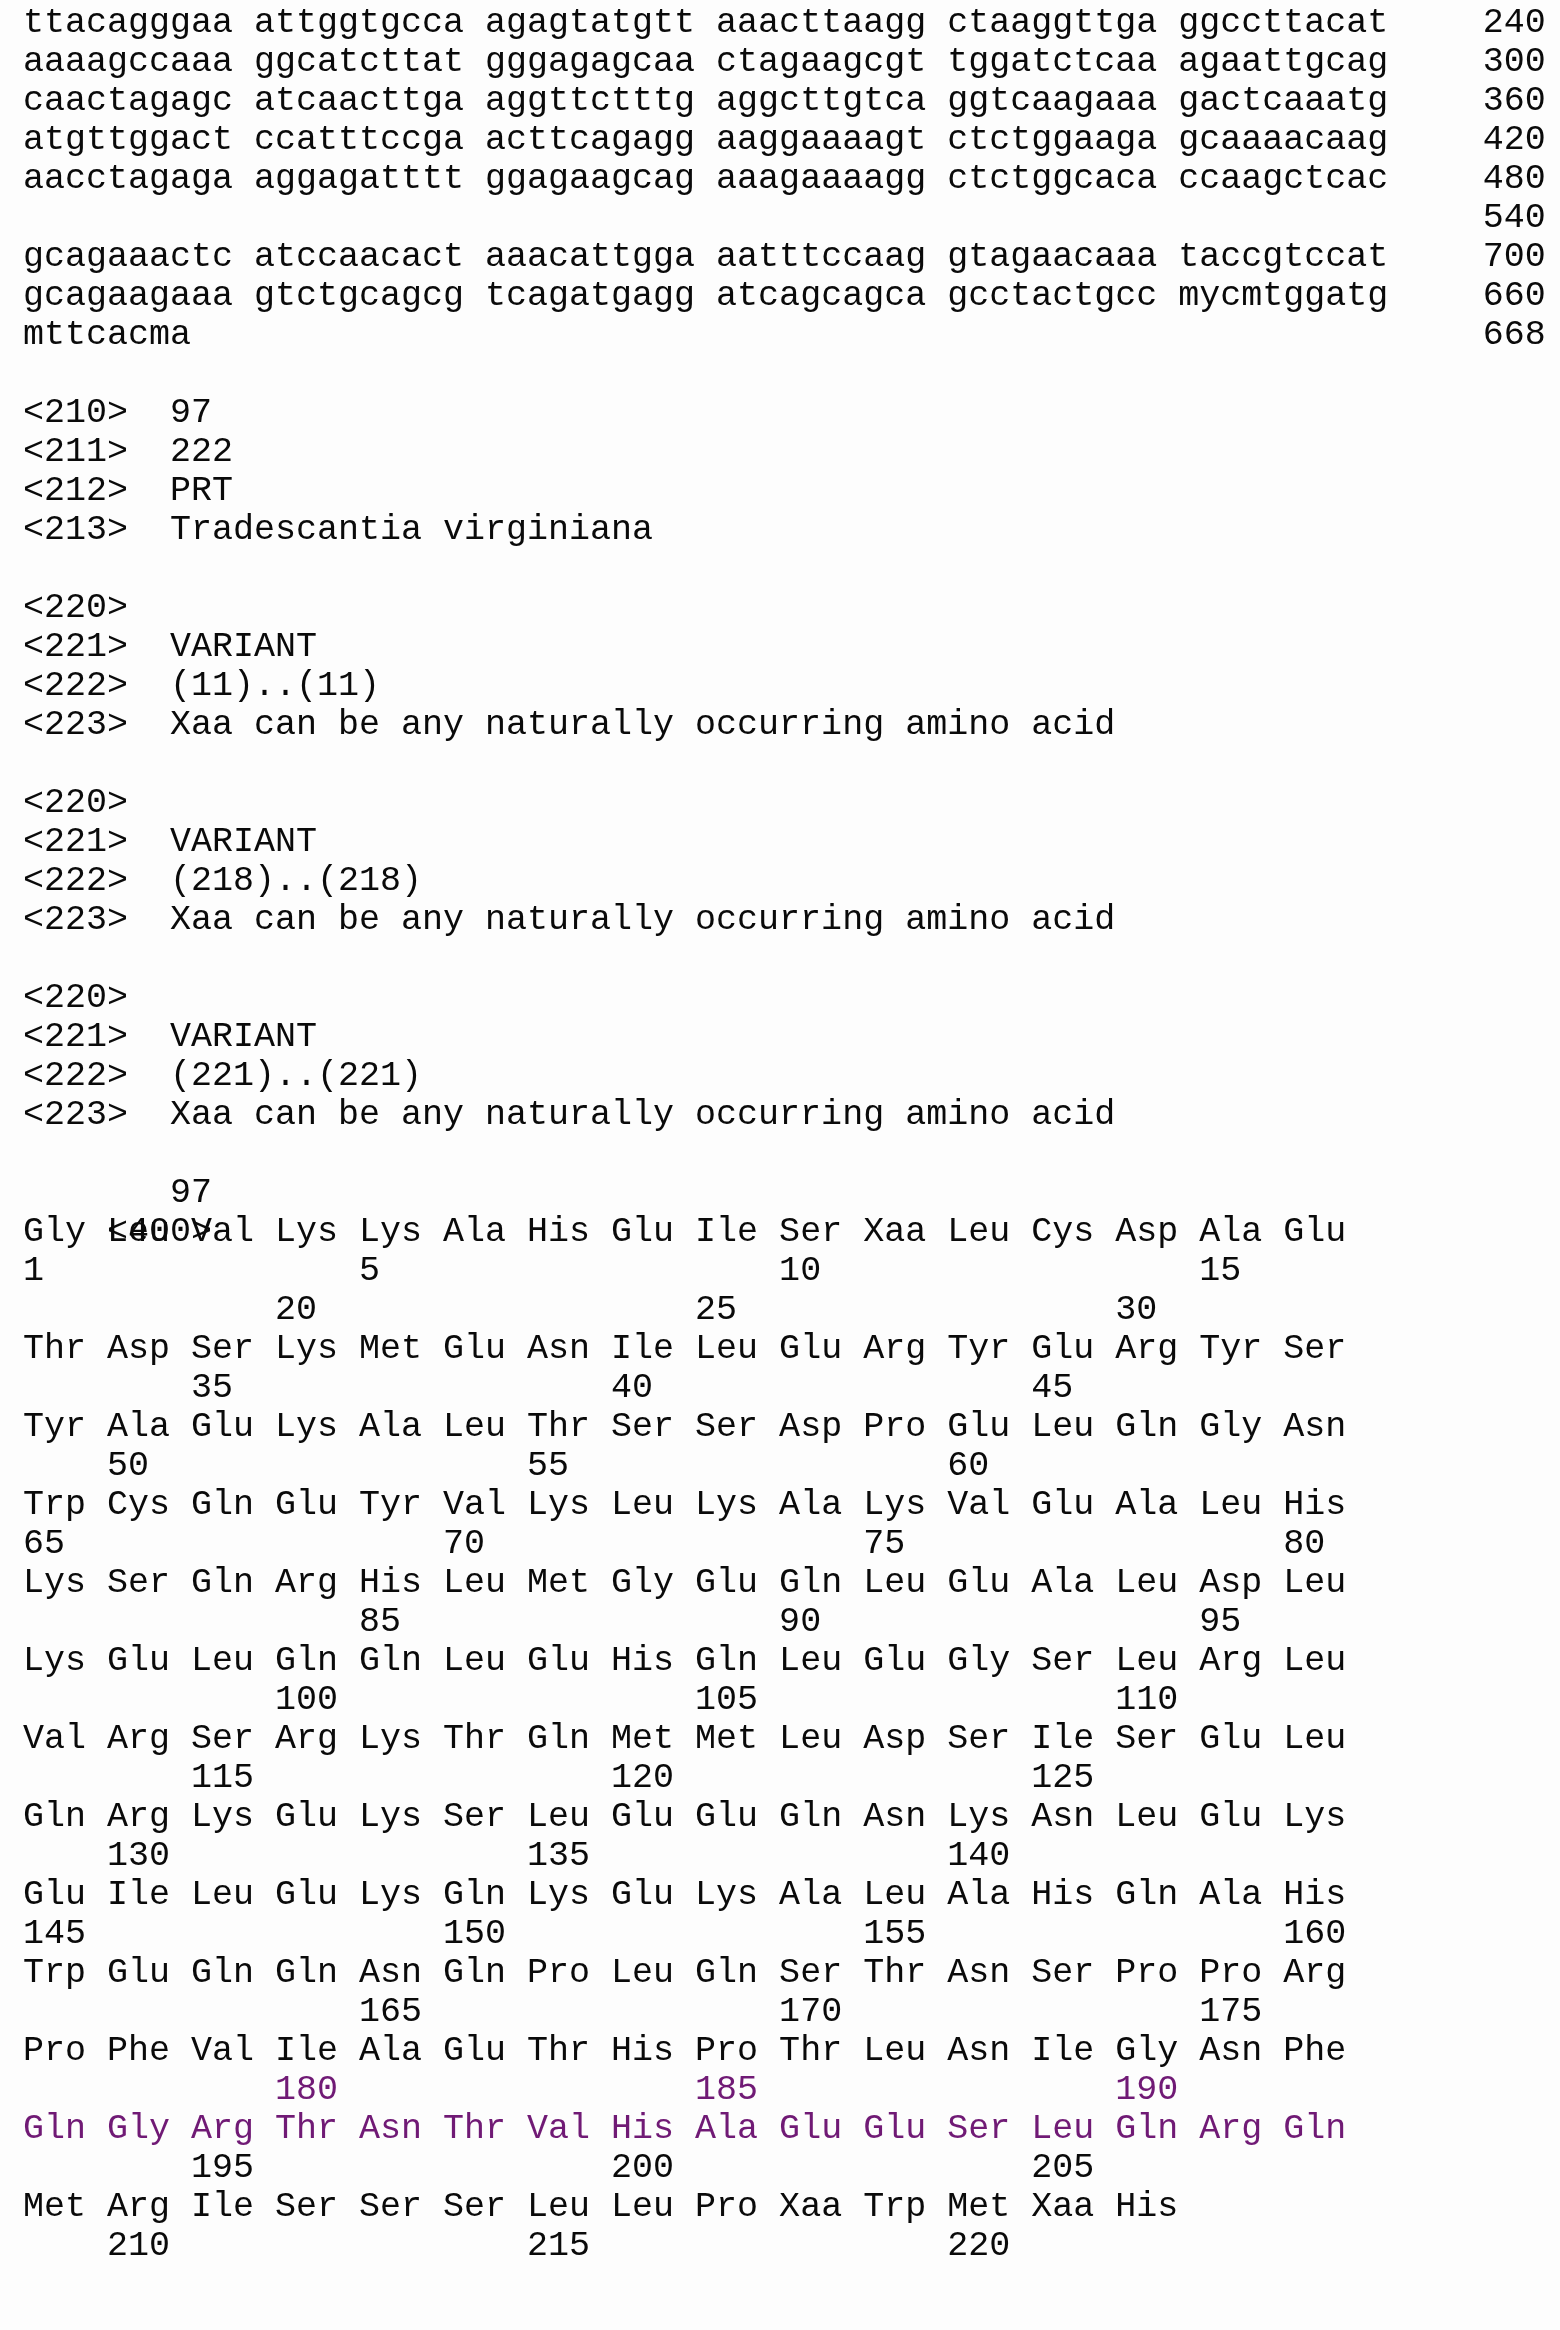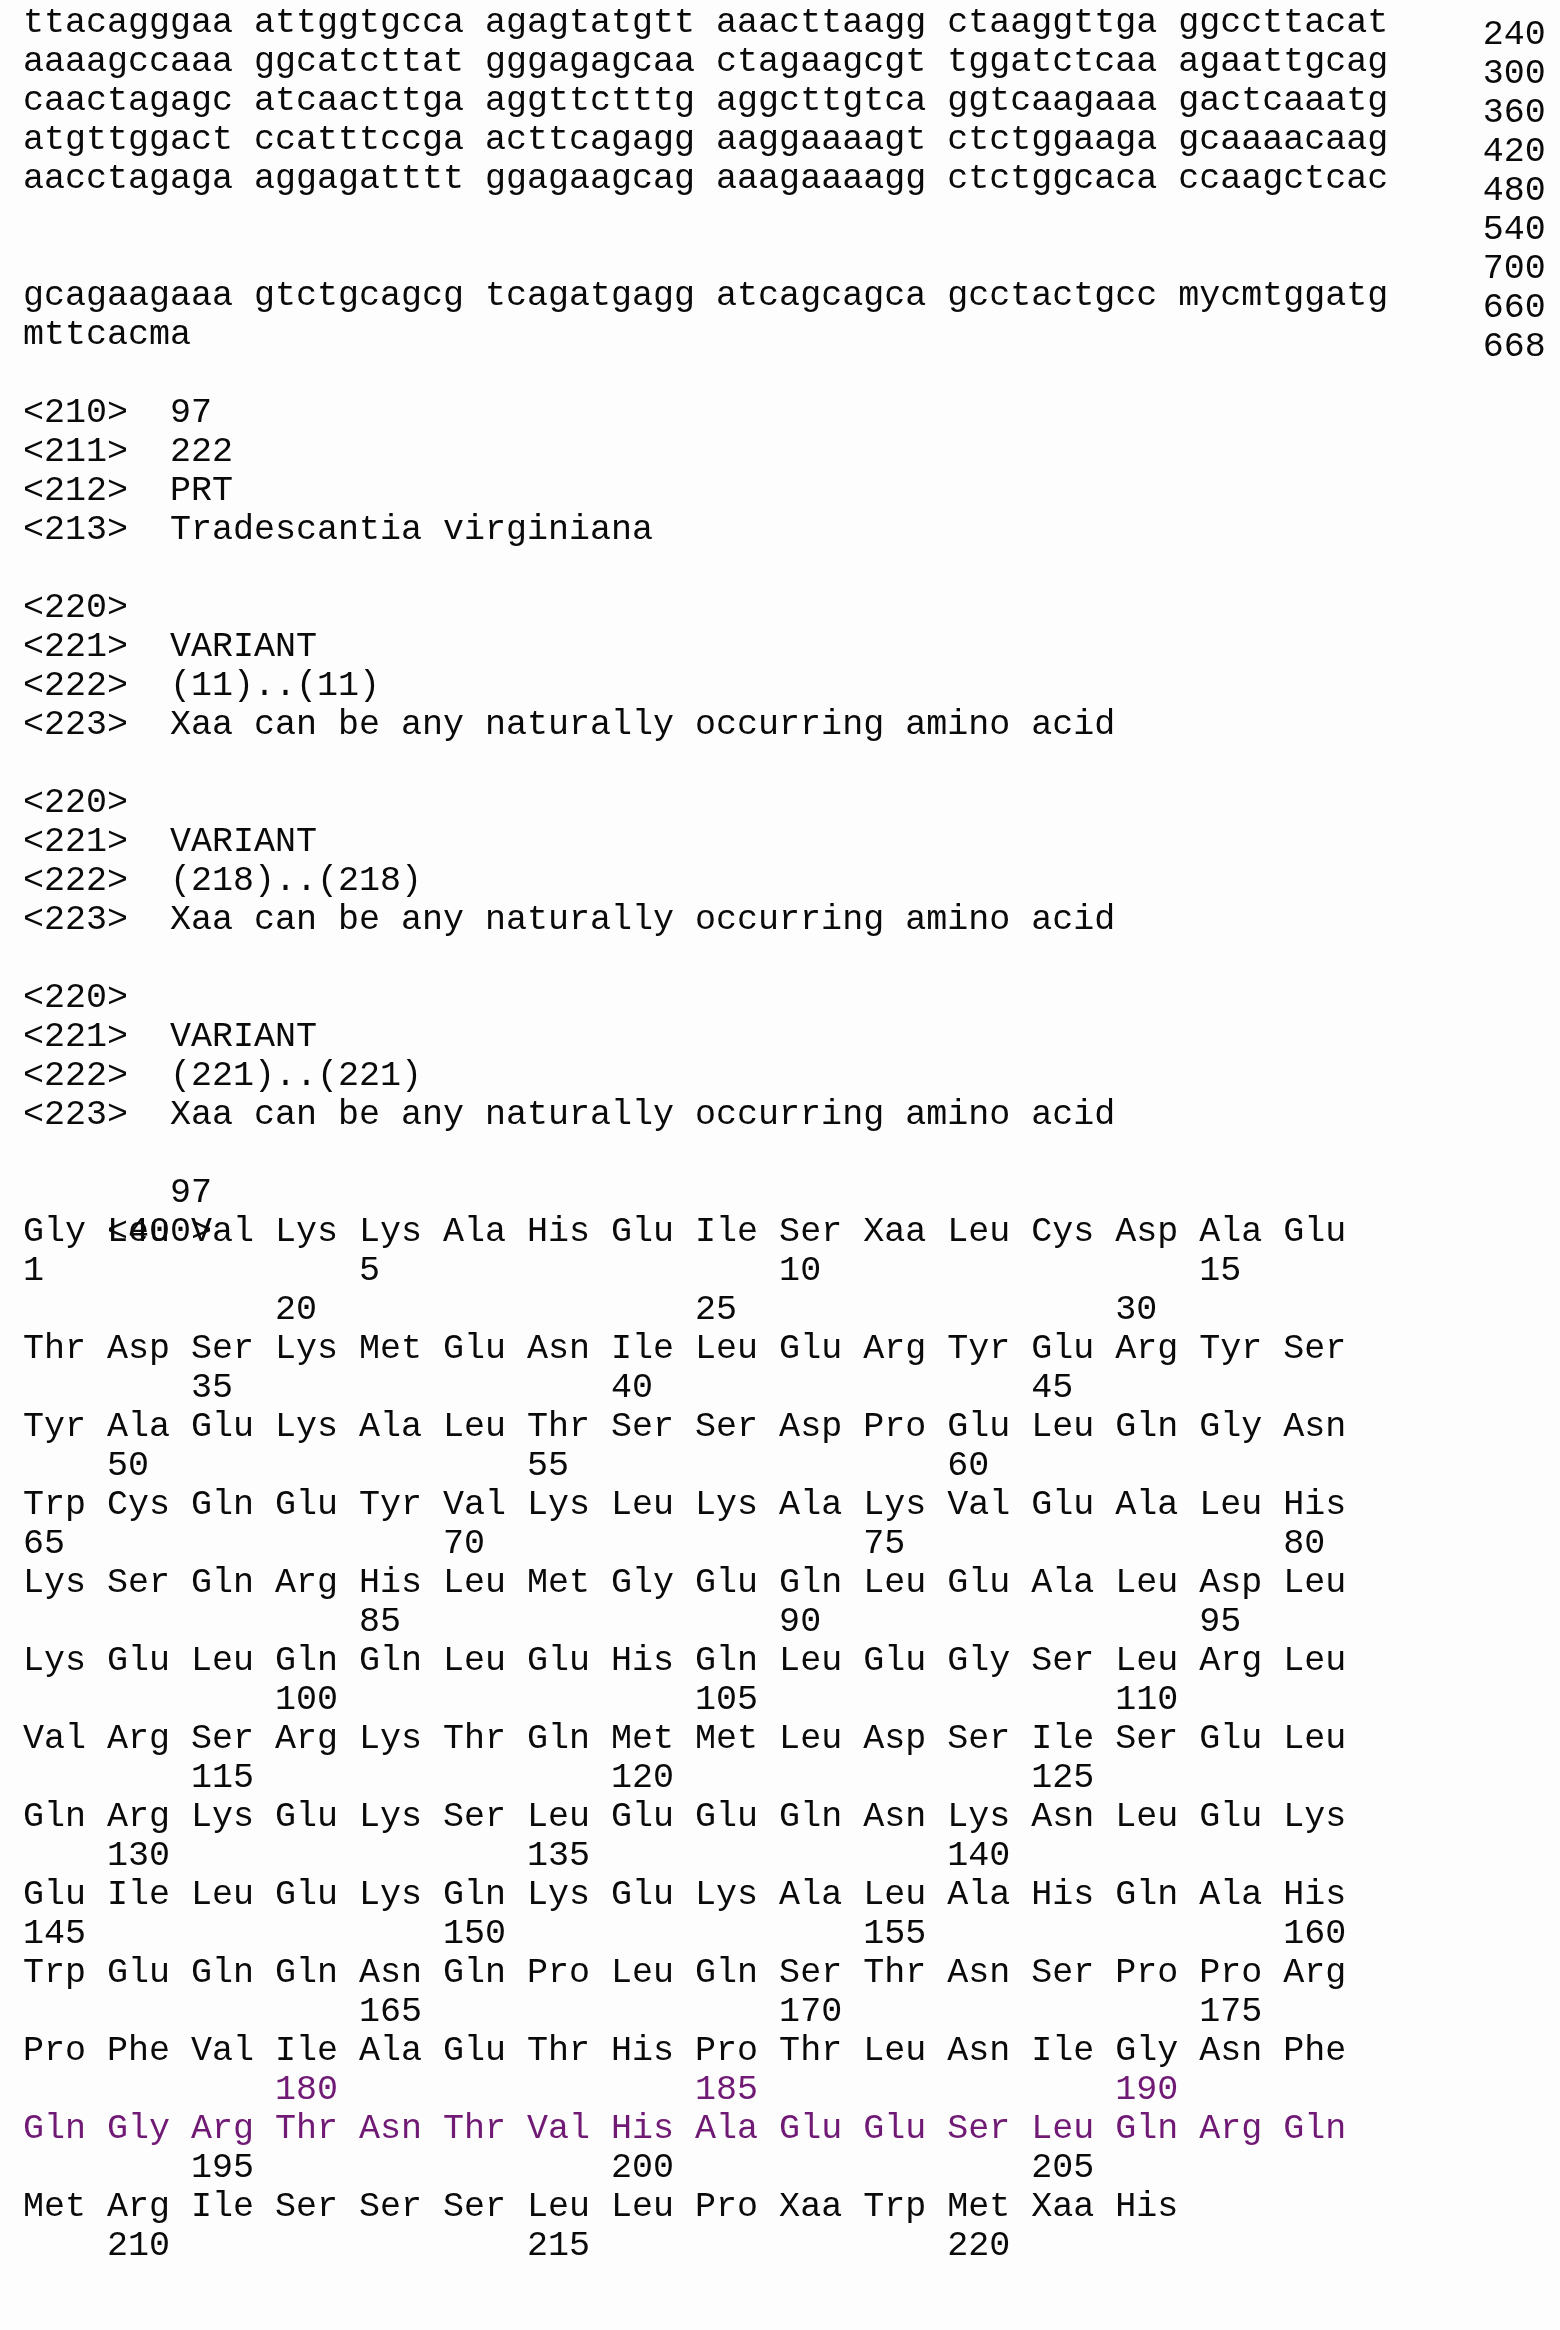--- a/index.html
+++ b/index.html
@@ -10,37 +10,37 @@
     font-size: 35px;
     overflow: hidden;
   }
   .page { padding: 4px 0 0 23px; }
   .row, .gap {
     position: relative;
     height: 39px; line-height: 39px;
     white-space: pre;
   }
   .seq, .tag { display: inline-block; }
-  .num { position: absolute; left: 69.5ch; top: 12px; }
+  .num { position: absolute; left: 69.5ch; top: 0; }
   .val { position: absolute; left: 7ch; top: 0; }
   
   #prot .row:nth-child(23), #prot .row:nth-child(24) { color: #701a75; }
 </style>
 </head>
 <body>
 
 <div class="page">
   <section id="dna">
       <div class="row"><span class="seq">ttacagggaa attggtgcca agagtatgtt aaacttaagg ctaaggttga ggccttacat</span><span class="num">240</span></div>
       <div class="row"><span class="seq">aaaagccaaa ggcatcttat gggagagcaa ctagaagcgt tggatctcaa agaattgcag</span><span class="num">300</span></div>
       <div class="row"><span class="seq">caactagagc atcaacttga aggttctttg aggcttgtca ggtcaagaaa gactcaaatg</span><span class="num">360</span></div>
       <div class="row"><span class="seq">atgttggact ccatttccga acttcagagg aaggaaaagt ctctggaaga gcaaaacaag</span><span class="num">420</span></div>
       <div class="row"><span class="seq">aacctagaga aggagatttt ggagaagcag aaagaaaagg ctctggcaca ccaagctcac</span><span class="num">480</span></div>
       <div class="row"><span class="num">540</span></div>
-      <div class="row"><span class="num">700</span></div>
+      <div class="row"><span class="seq">gcagaaactc atccaacact aaacattgga aatttccaag gtagaacaaa taccgtccat</span><span class="num">700</span></div>
       <div class="row"><span class="seq">gcagaagaaa gtctgcagcg tcagatgagg atcagcagca gcctactgcc mycmtggatg</span><span class="num">660</span></div>
       <div class="row"><span class="seq">mttcacma</span><span class="num">668</span></div>
     </section>
   <div class="gap"></div>
   <section id="meta">
       <div class="row tagrow"><span class="tag">&lt;210&gt;</span><span class="val">97</span></div>
       <div class="row tagrow"><span class="tag">&lt;211&gt;</span><span class="val">222</span></div>
       <div class="row tagrow"><span class="tag">&lt;212&gt;</span><span class="val">PRT</span></div>
       <div class="row tagrow"><span class="tag">&lt;213&gt;</span><span class="val">Tradescantia virginiana</span></div>
     </section>

